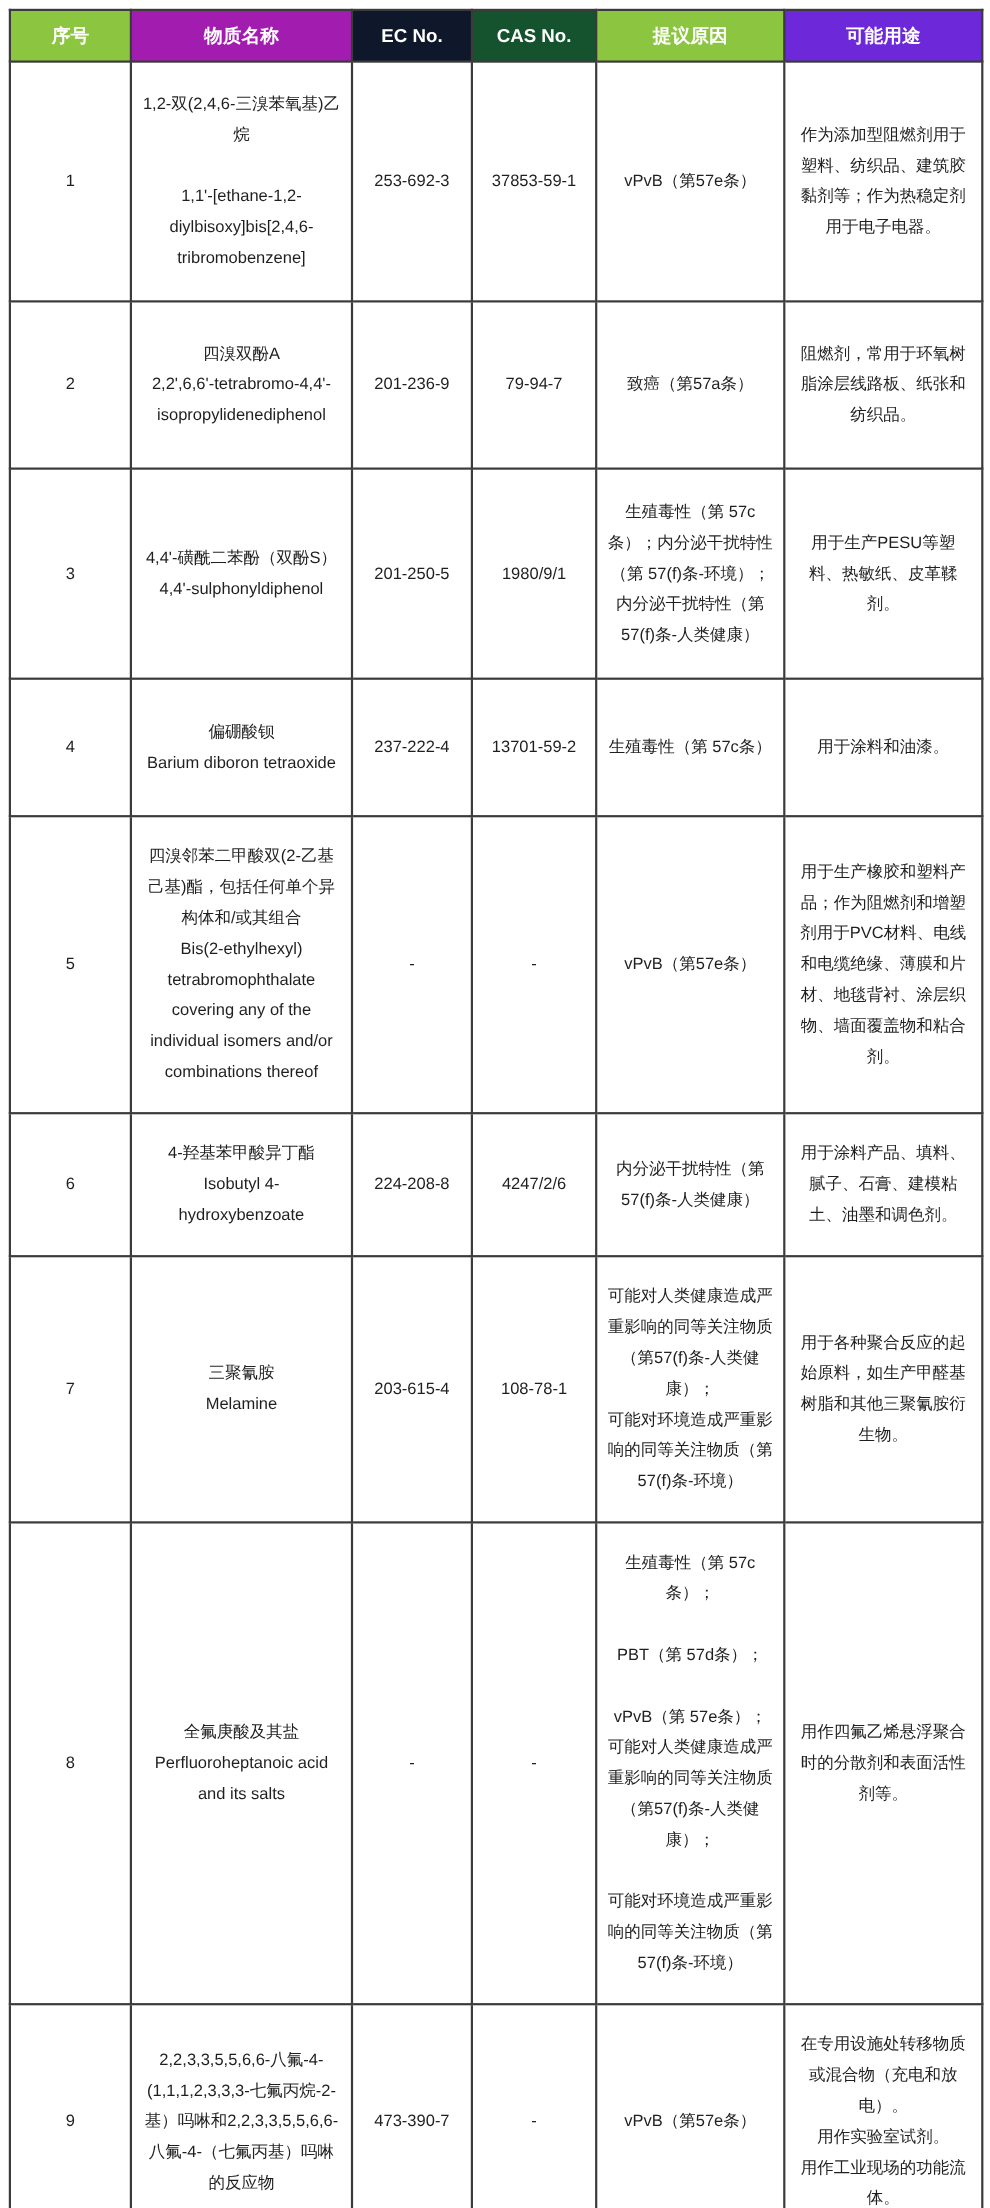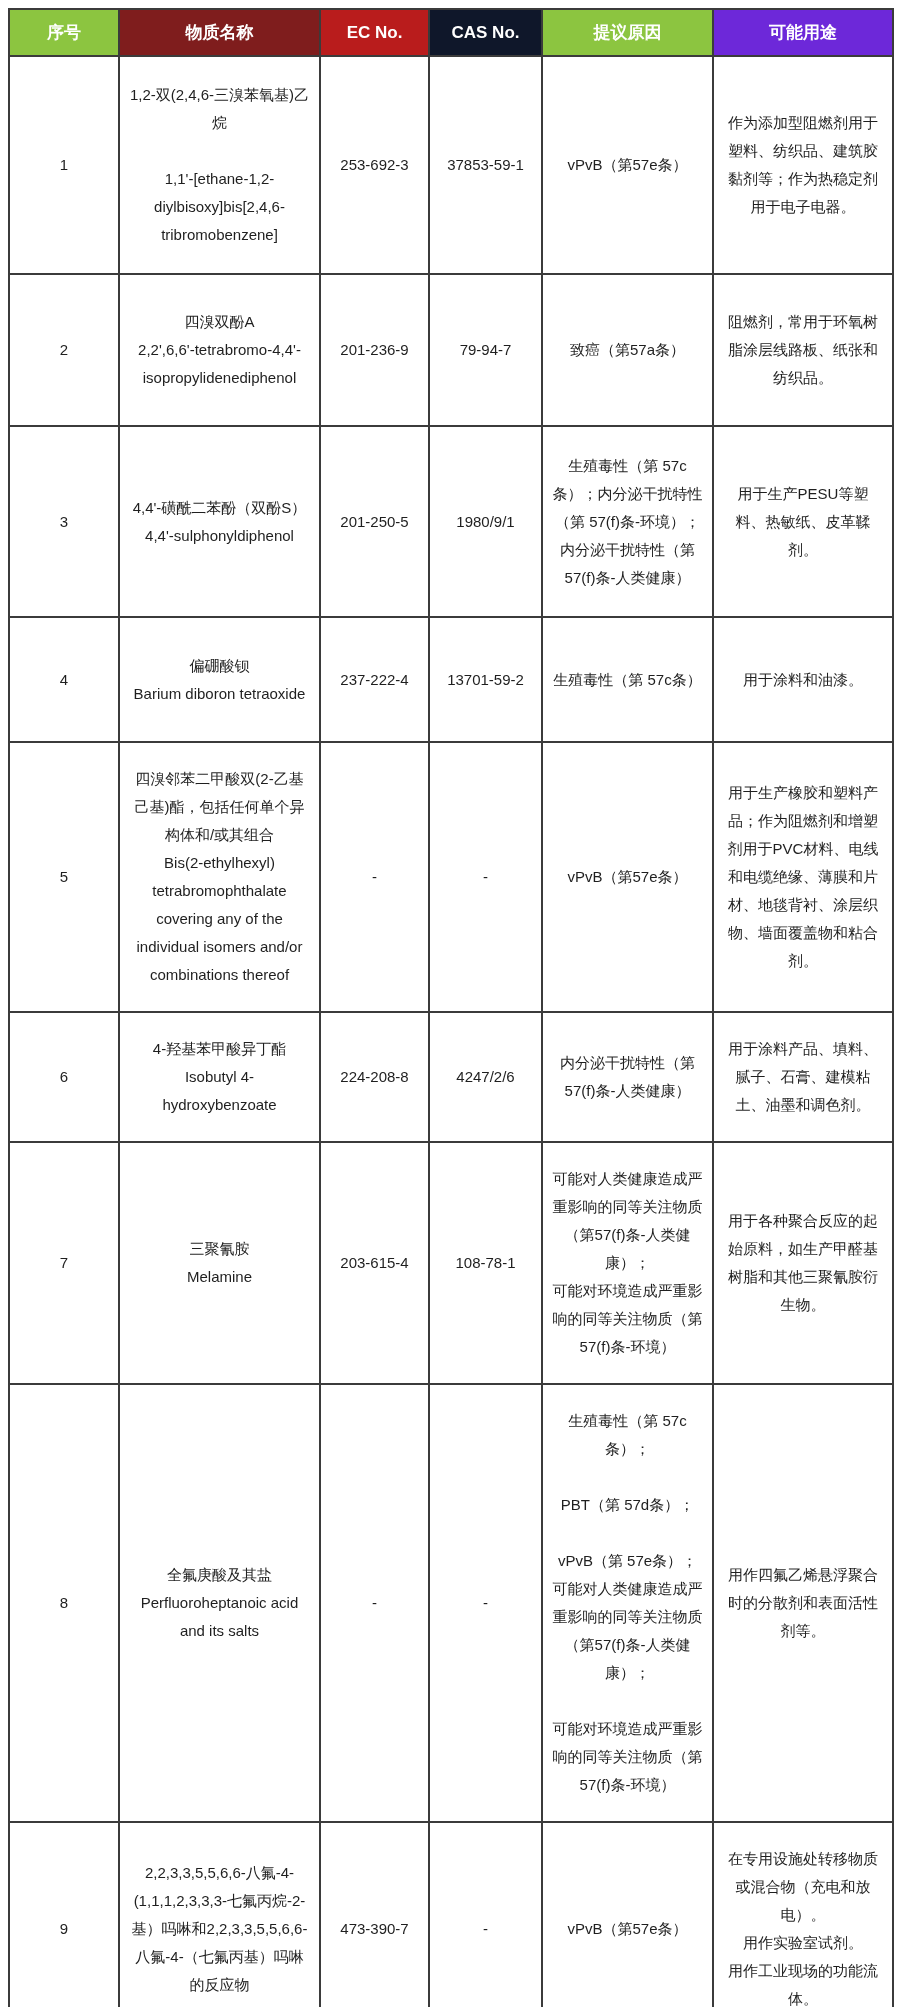--- a/index.html
+++ b/index.html
@@ -60,23 +60,23 @@
       <col class="w-no">
         <col class="w-name">
         <col class="w-ec">
       <col class="w-cas">
         <col class="w-reason">
         <col class="w-use">
     </colgroup>
     <thead>
       <tr>
         <th style="background: rgb(140, 197, 64); color: rgb(255, 255, 255);">序号</th>
-        <th style="background: #7f1d1d; color: rgb(255, 255, 255);">物质名称</th>
-        <th style="background: #b91c1c; color: rgb(255, 255, 255);">EC No.</th>
-        <th style="background: #0f172a; color: rgb(255, 255, 255);">CAS No.</th>
+        <th style="background: #a21caf; color: rgb(255, 255, 255);">物质名称</th>
+        <th style="background: #0f172a; color: rgb(255, 255, 255);">EC No.</th>
+        <th style="background: #14532d; color: rgb(255, 255, 255);">CAS No.</th>
         <th style="background: rgb(140, 197, 64); color: rgb(255, 255, 255);">提议原因</th>
         <th style="background: #6d28d9; color: rgb(255, 255, 255);">可能用途</th>
       </tr>
     </thead>
     <tbody id="tbody">
         <tr style="height: 218px;">
           <td>1</td>
           <td>
             <div class="line">1,2-双(2,4,6-三溴苯氧基)乙烷</div>
             <div class="line blank"></div>

